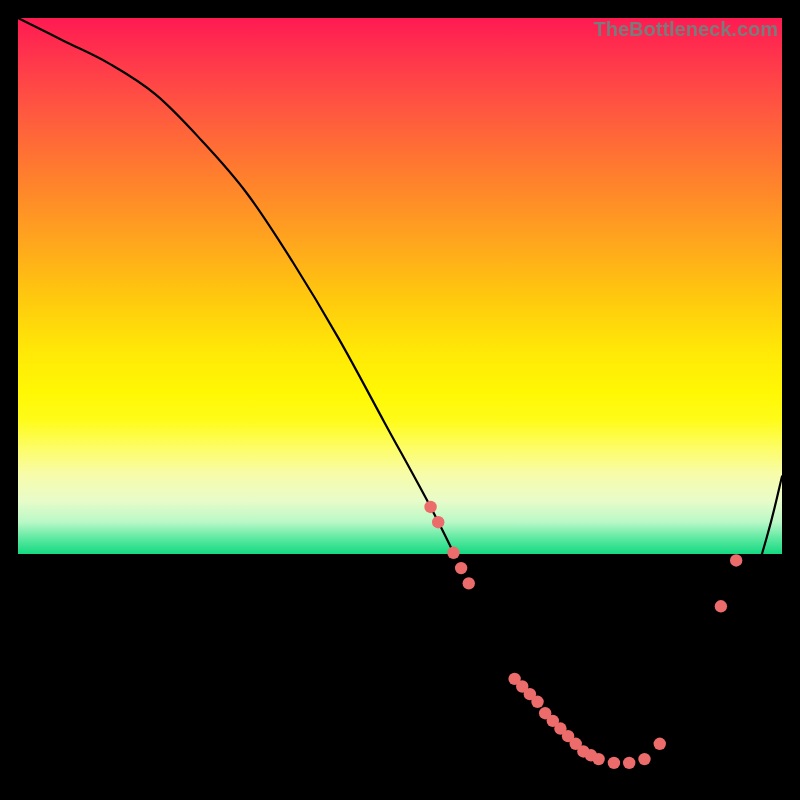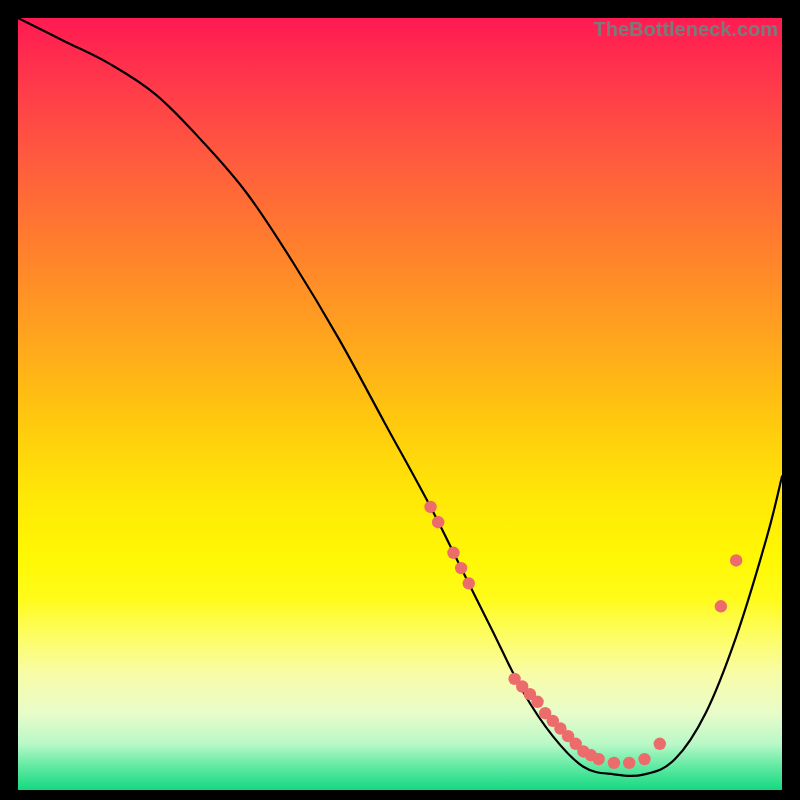--- a/index.html
+++ b/index.html
@@ -8,21 +8,21 @@
     position: relative;
     width: 800px;
     height: 800px;
     background: #000;
   }
   .plot-area {
     position: absolute;
     left: 18px;
     top: 18px;
     width: 764px;
-    height: 772px;
+    height: 536px;
     background: linear-gradient(to bottom,
       #ff1a52 0%,
       #ff3b4a 9%,
       #ff5a3f 18%,
       #ff7a2f 28%,
       #ffa020 40%,
       #ffc80e 52%,
       #ffe807 62%,
       #fff804 70%,
       #fffb19 75%,

